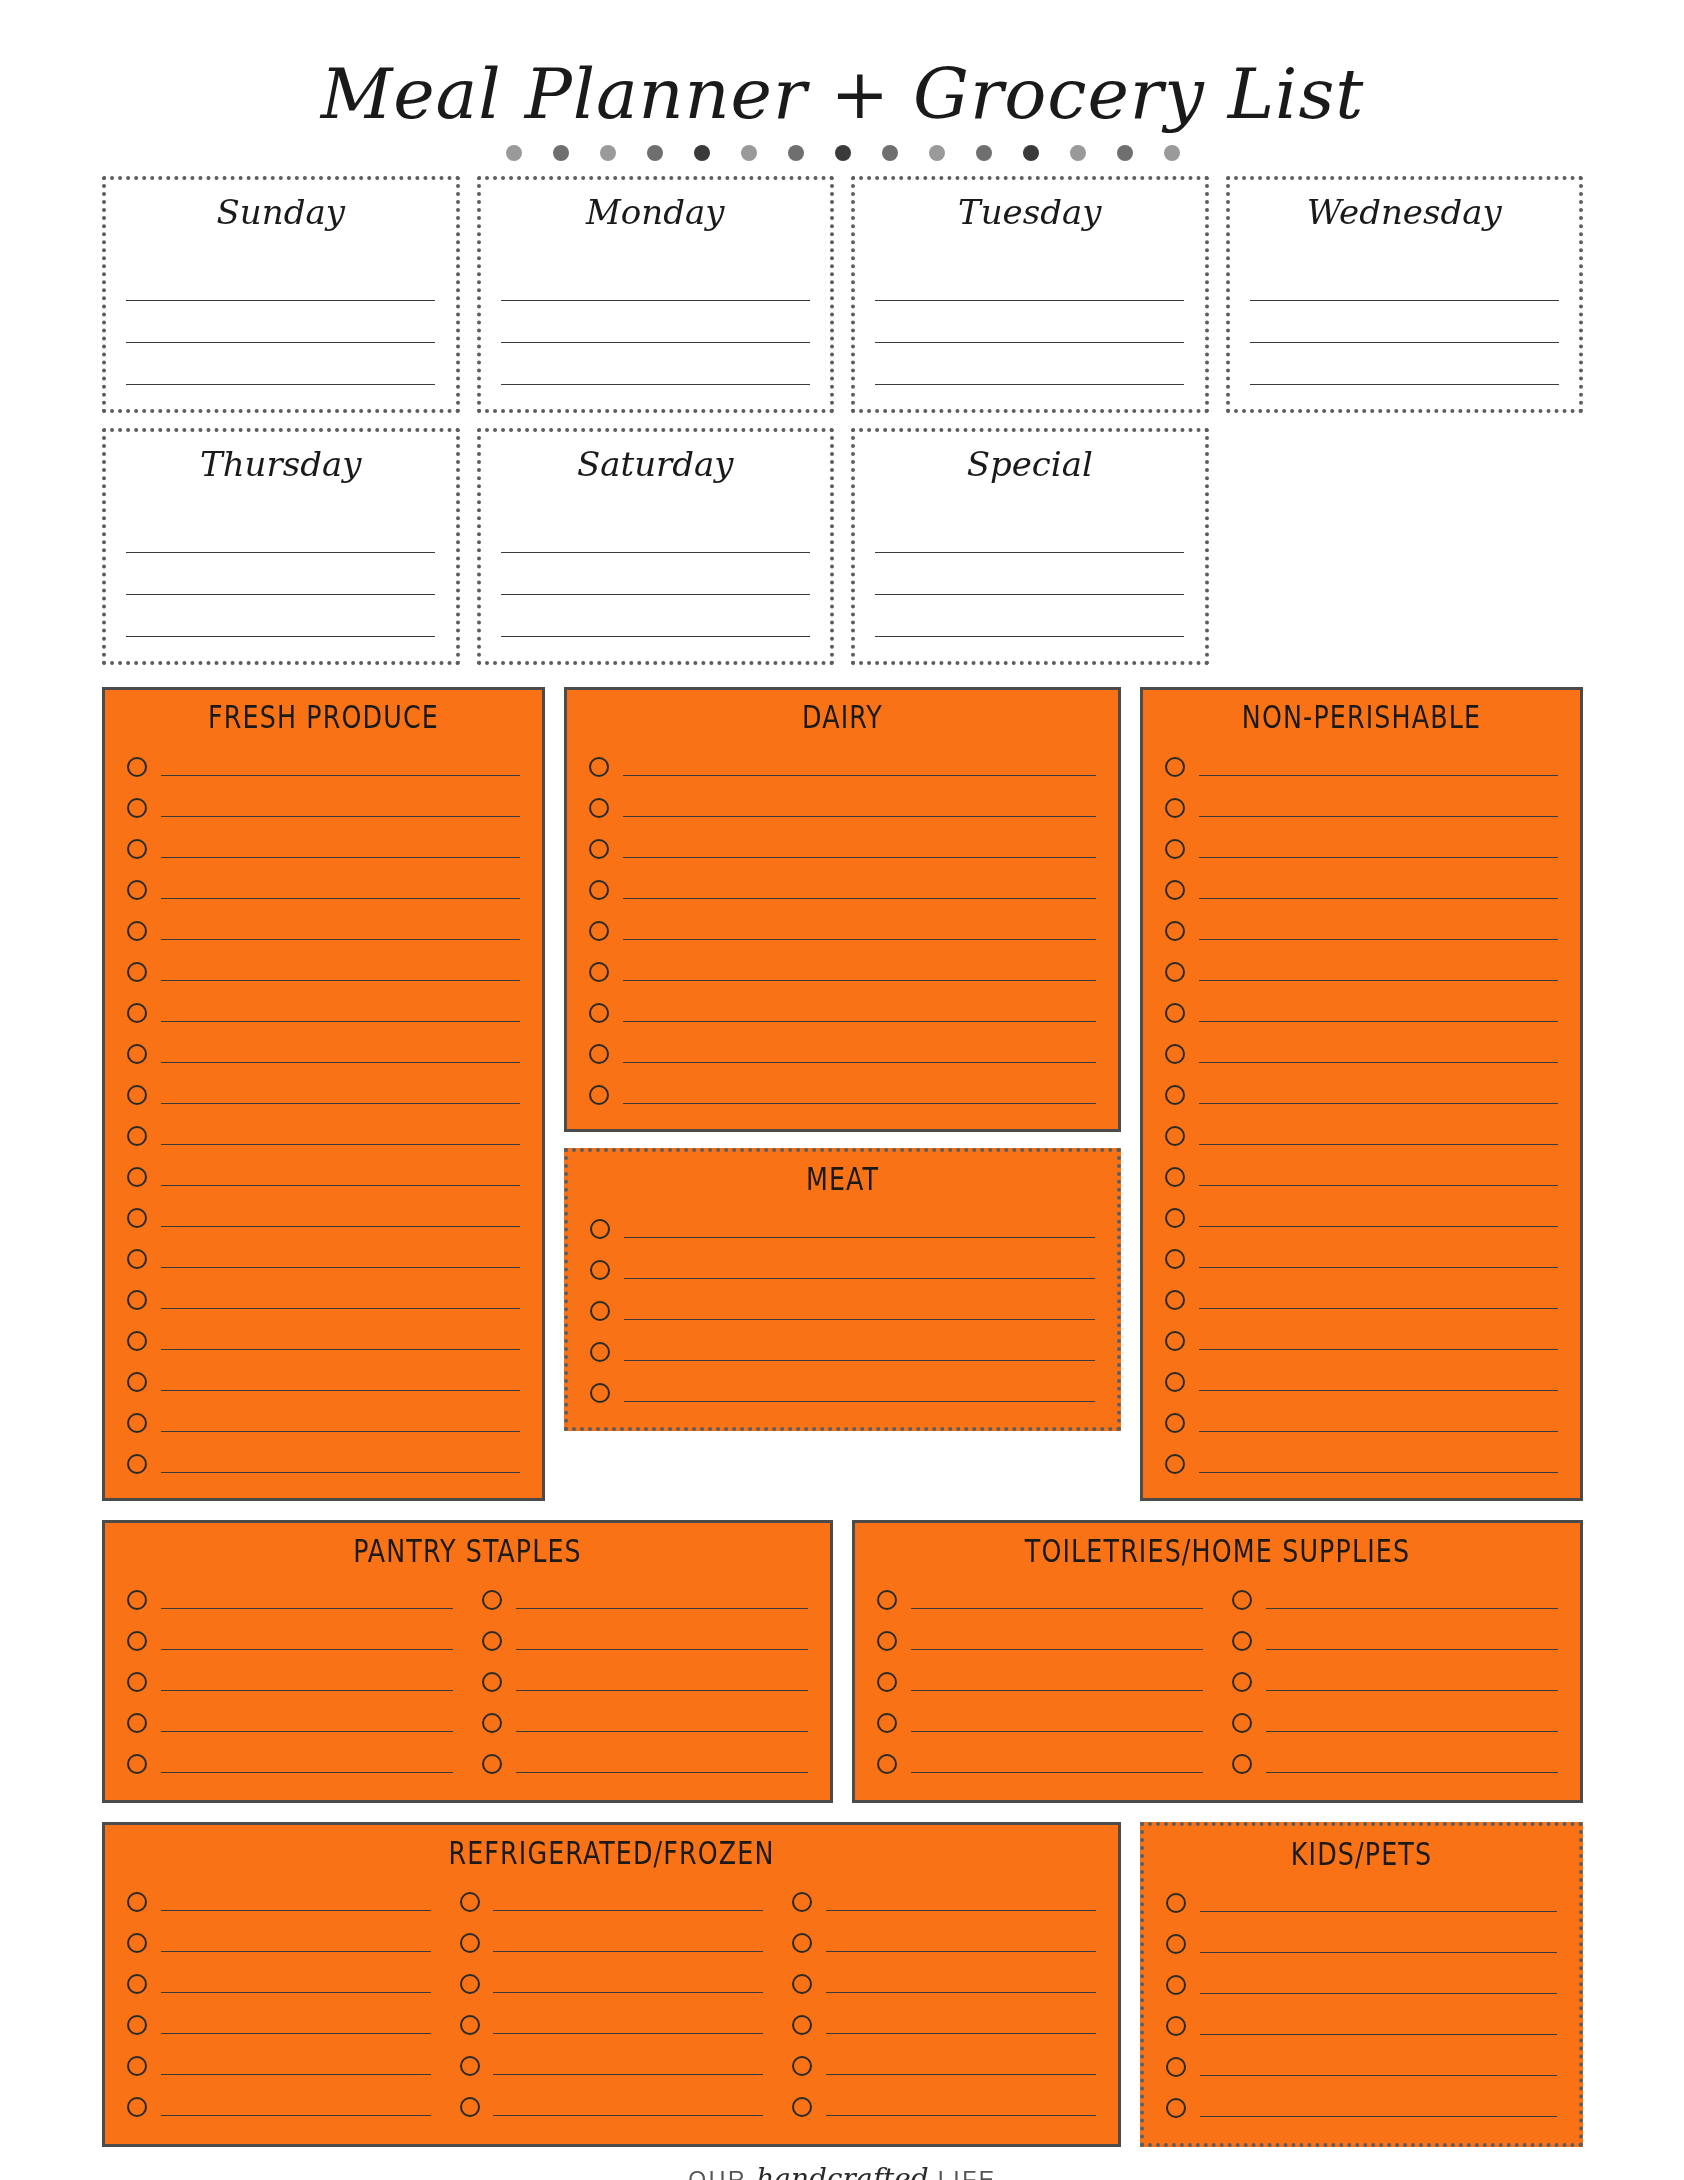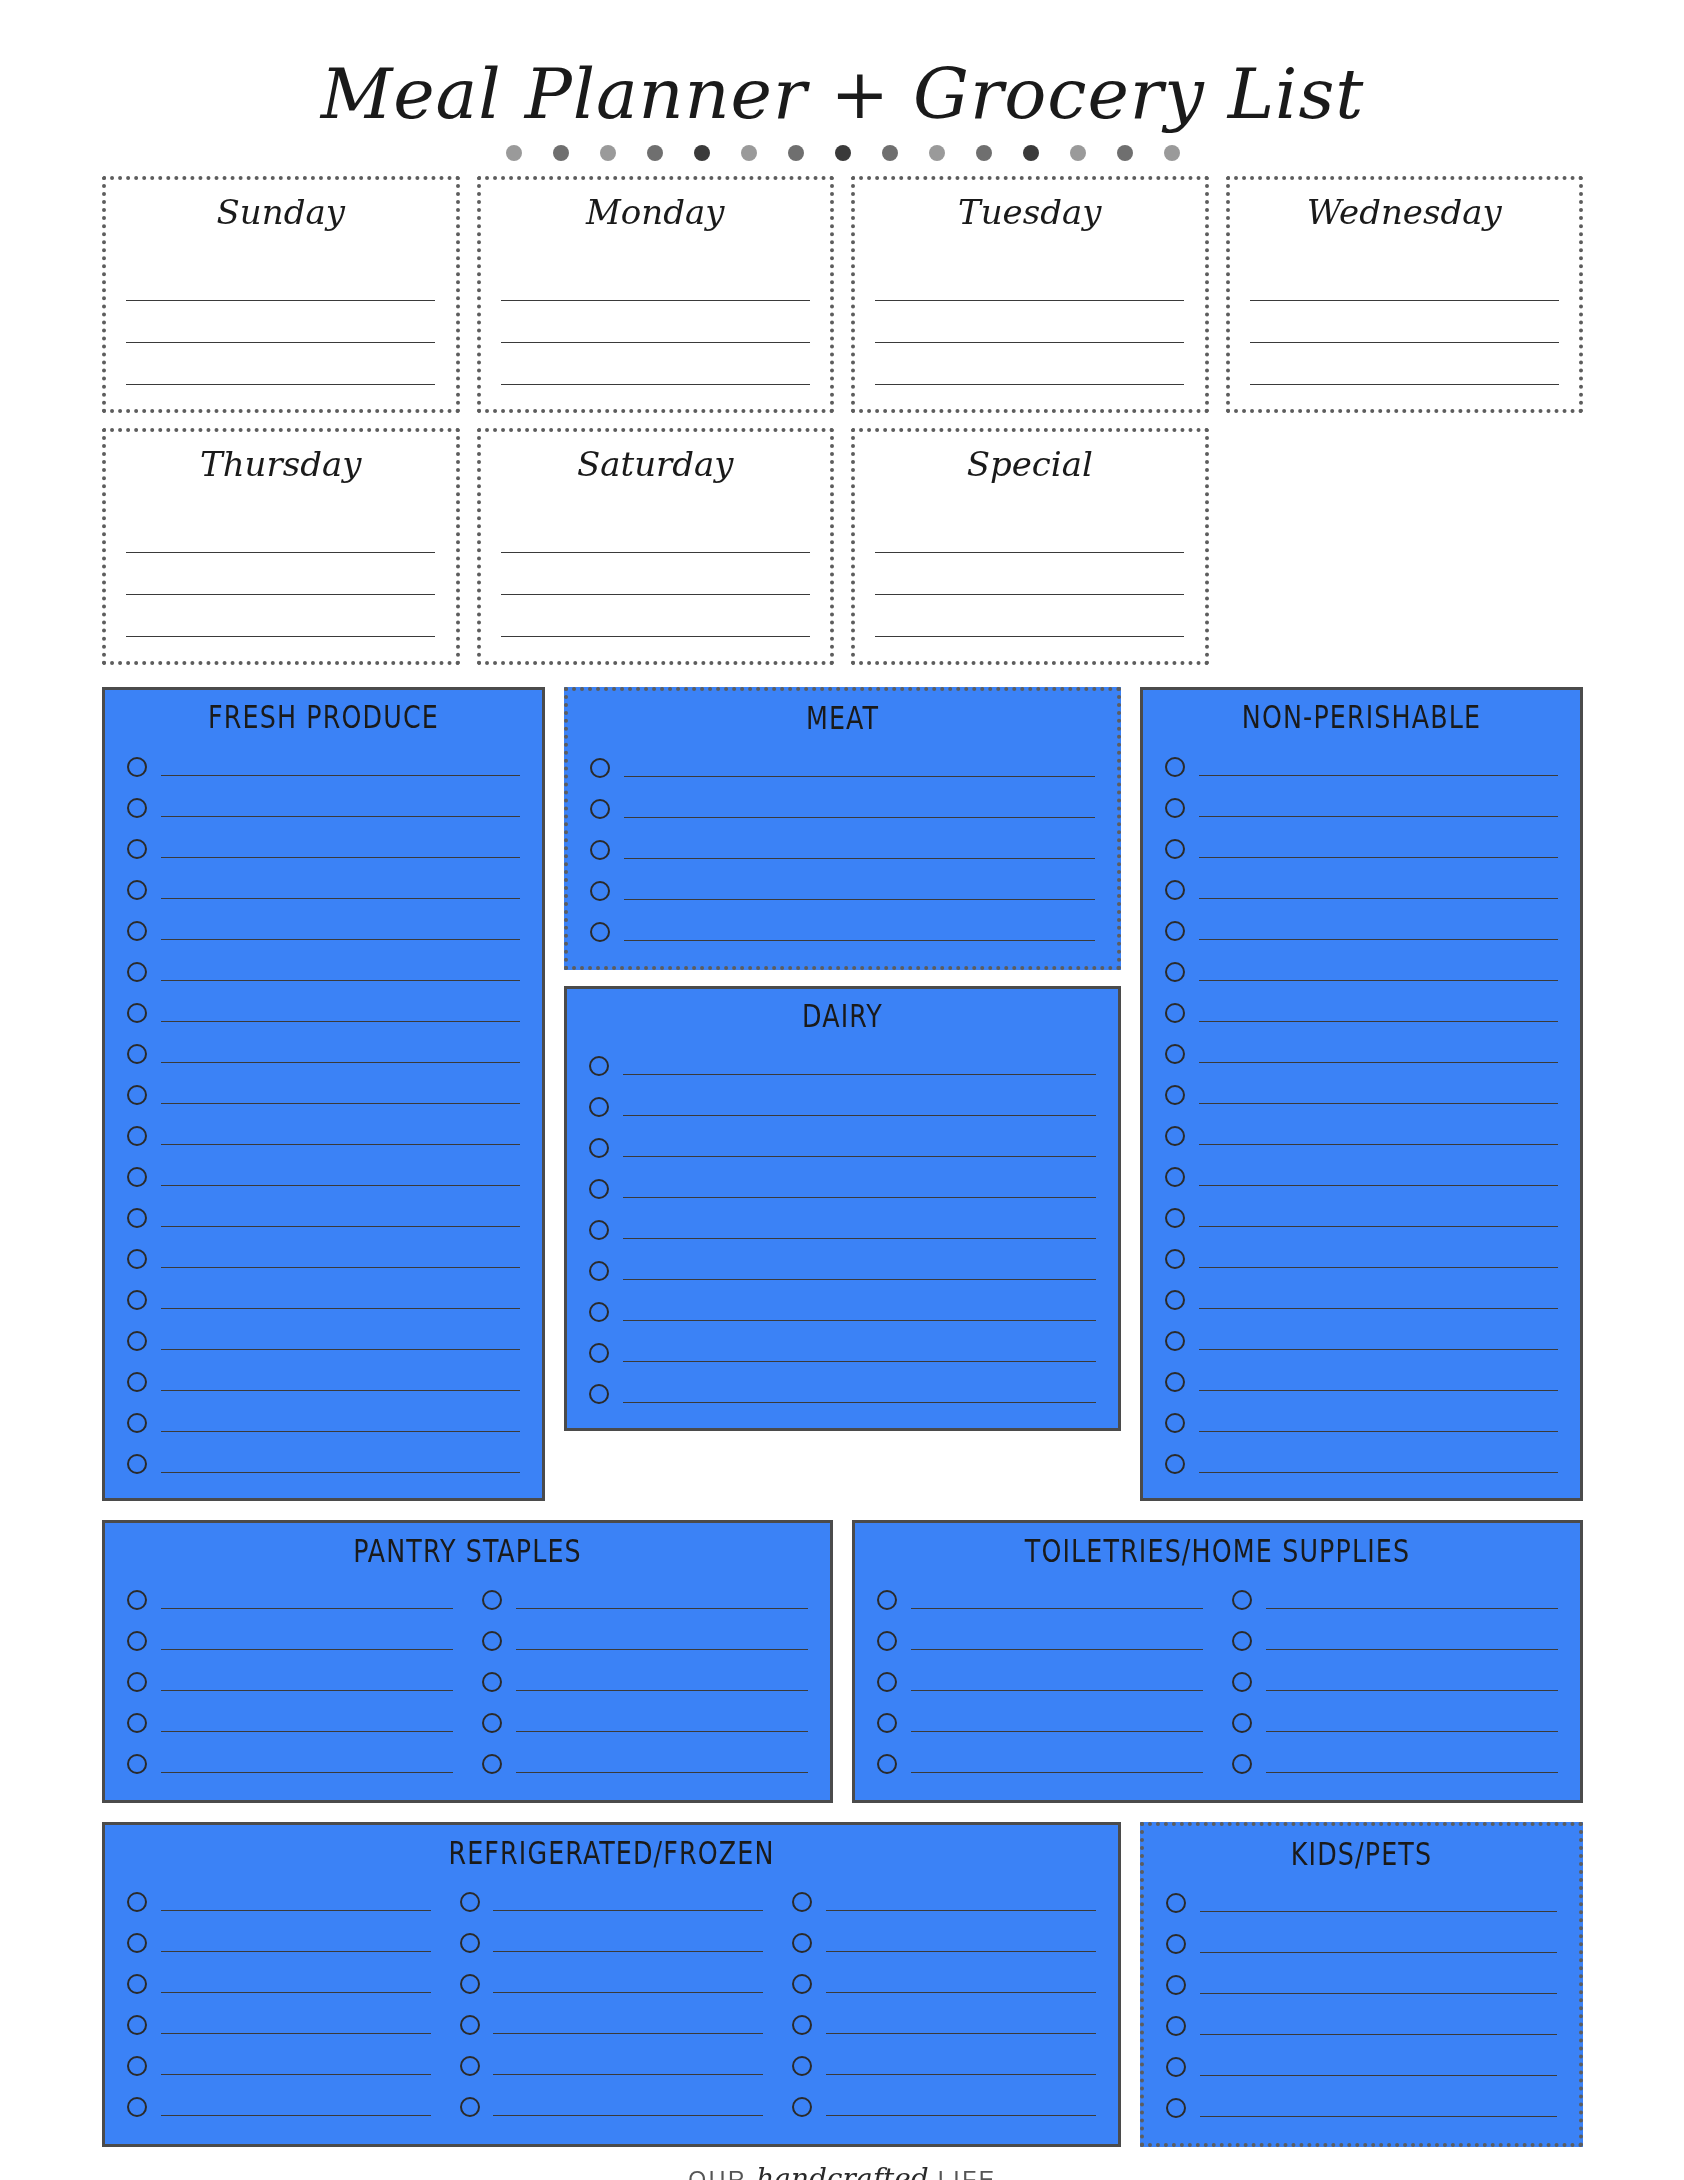--- a/index.html
+++ b/index.html
@@ -100,21 +100,21 @@
     font-size: 32px;
     font-weight: 400;
     letter-spacing: 1.3px;
     transform: scaleX(0.88);
     white-space: nowrap;
     margin: 8.5px 0 10.2px 0;
   }
   .box {
     border: 3.4px solid #4b4b4b;
     box-sizing: border-box;
-    background: #3b82f6;
+    background: #f97316;
   }
   .box.dotted {
     border: 4.3px dotted #5d5d5d;
   }
 
   .chk-list { padding: 0 22px 13.6px 22px; }
   .chk {
     display: flex;
     align-items: center;
     gap: 13.6px;
@@ -355,65 +355,65 @@
             <span class="rule"></span>
           </div>
           <div class="chk">
             <span class="bullet"></span>
             <span class="rule"></span>
           </div>
         </div>
     </div>
 
     <div class="mid-center">
+      <div class="box">
+        <div class="sec-title">DAIRY</div>
+        <div class="chk-list">
+            <div class="chk">
+              <span class="bullet"></span>
+              <span class="rule"></span>
+            </div>
+            <div class="chk">
+              <span class="bullet"></span>
+              <span class="rule"></span>
+            </div>
+            <div class="chk">
+              <span class="bullet"></span>
+              <span class="rule"></span>
+            </div>
+            <div class="chk">
+              <span class="bullet"></span>
+              <span class="rule"></span>
+            </div>
+            <div class="chk">
+              <span class="bullet"></span>
+              <span class="rule"></span>
+            </div>
+            <div class="chk">
+              <span class="bullet"></span>
+              <span class="rule"></span>
+            </div>
+            <div class="chk">
+              <span class="bullet"></span>
+              <span class="rule"></span>
+            </div>
+            <div class="chk">
+              <span class="bullet"></span>
+              <span class="rule"></span>
+            </div>
+            <div class="chk">
+              <span class="bullet"></span>
+              <span class="rule"></span>
+            </div>
+          </div>
+      </div>
+
       <div class="box dotted">
         <div class="sec-title">MEAT</div>
         <div class="chk-list">
-            <div class="chk">
-              <span class="bullet"></span>
-              <span class="rule"></span>
-            </div>
-            <div class="chk">
-              <span class="bullet"></span>
-              <span class="rule"></span>
-            </div>
-            <div class="chk">
-              <span class="bullet"></span>
-              <span class="rule"></span>
-            </div>
-            <div class="chk">
-              <span class="bullet"></span>
-              <span class="rule"></span>
-            </div>
-            <div class="chk">
-              <span class="bullet"></span>
-              <span class="rule"></span>
-            </div>
-          </div>
-      </div>
-
-      <div class="box">
-        <div class="sec-title">DAIRY</div>
-        <div class="chk-list">
-            <div class="chk">
-              <span class="bullet"></span>
-              <span class="rule"></span>
-            </div>
-            <div class="chk">
-              <span class="bullet"></span>
-              <span class="rule"></span>
-            </div>
-            <div class="chk">
-              <span class="bullet"></span>
-              <span class="rule"></span>
-            </div>
-            <div class="chk">
-              <span class="bullet"></span>
-              <span class="rule"></span>
-            </div>
             <div class="chk">
               <span class="bullet"></span>
               <span class="rule"></span>
             </div>
             <div class="chk">
               <span class="bullet"></span>
               <span class="rule"></span>
             </div>
             <div class="chk">
               <span class="bullet"></span>

